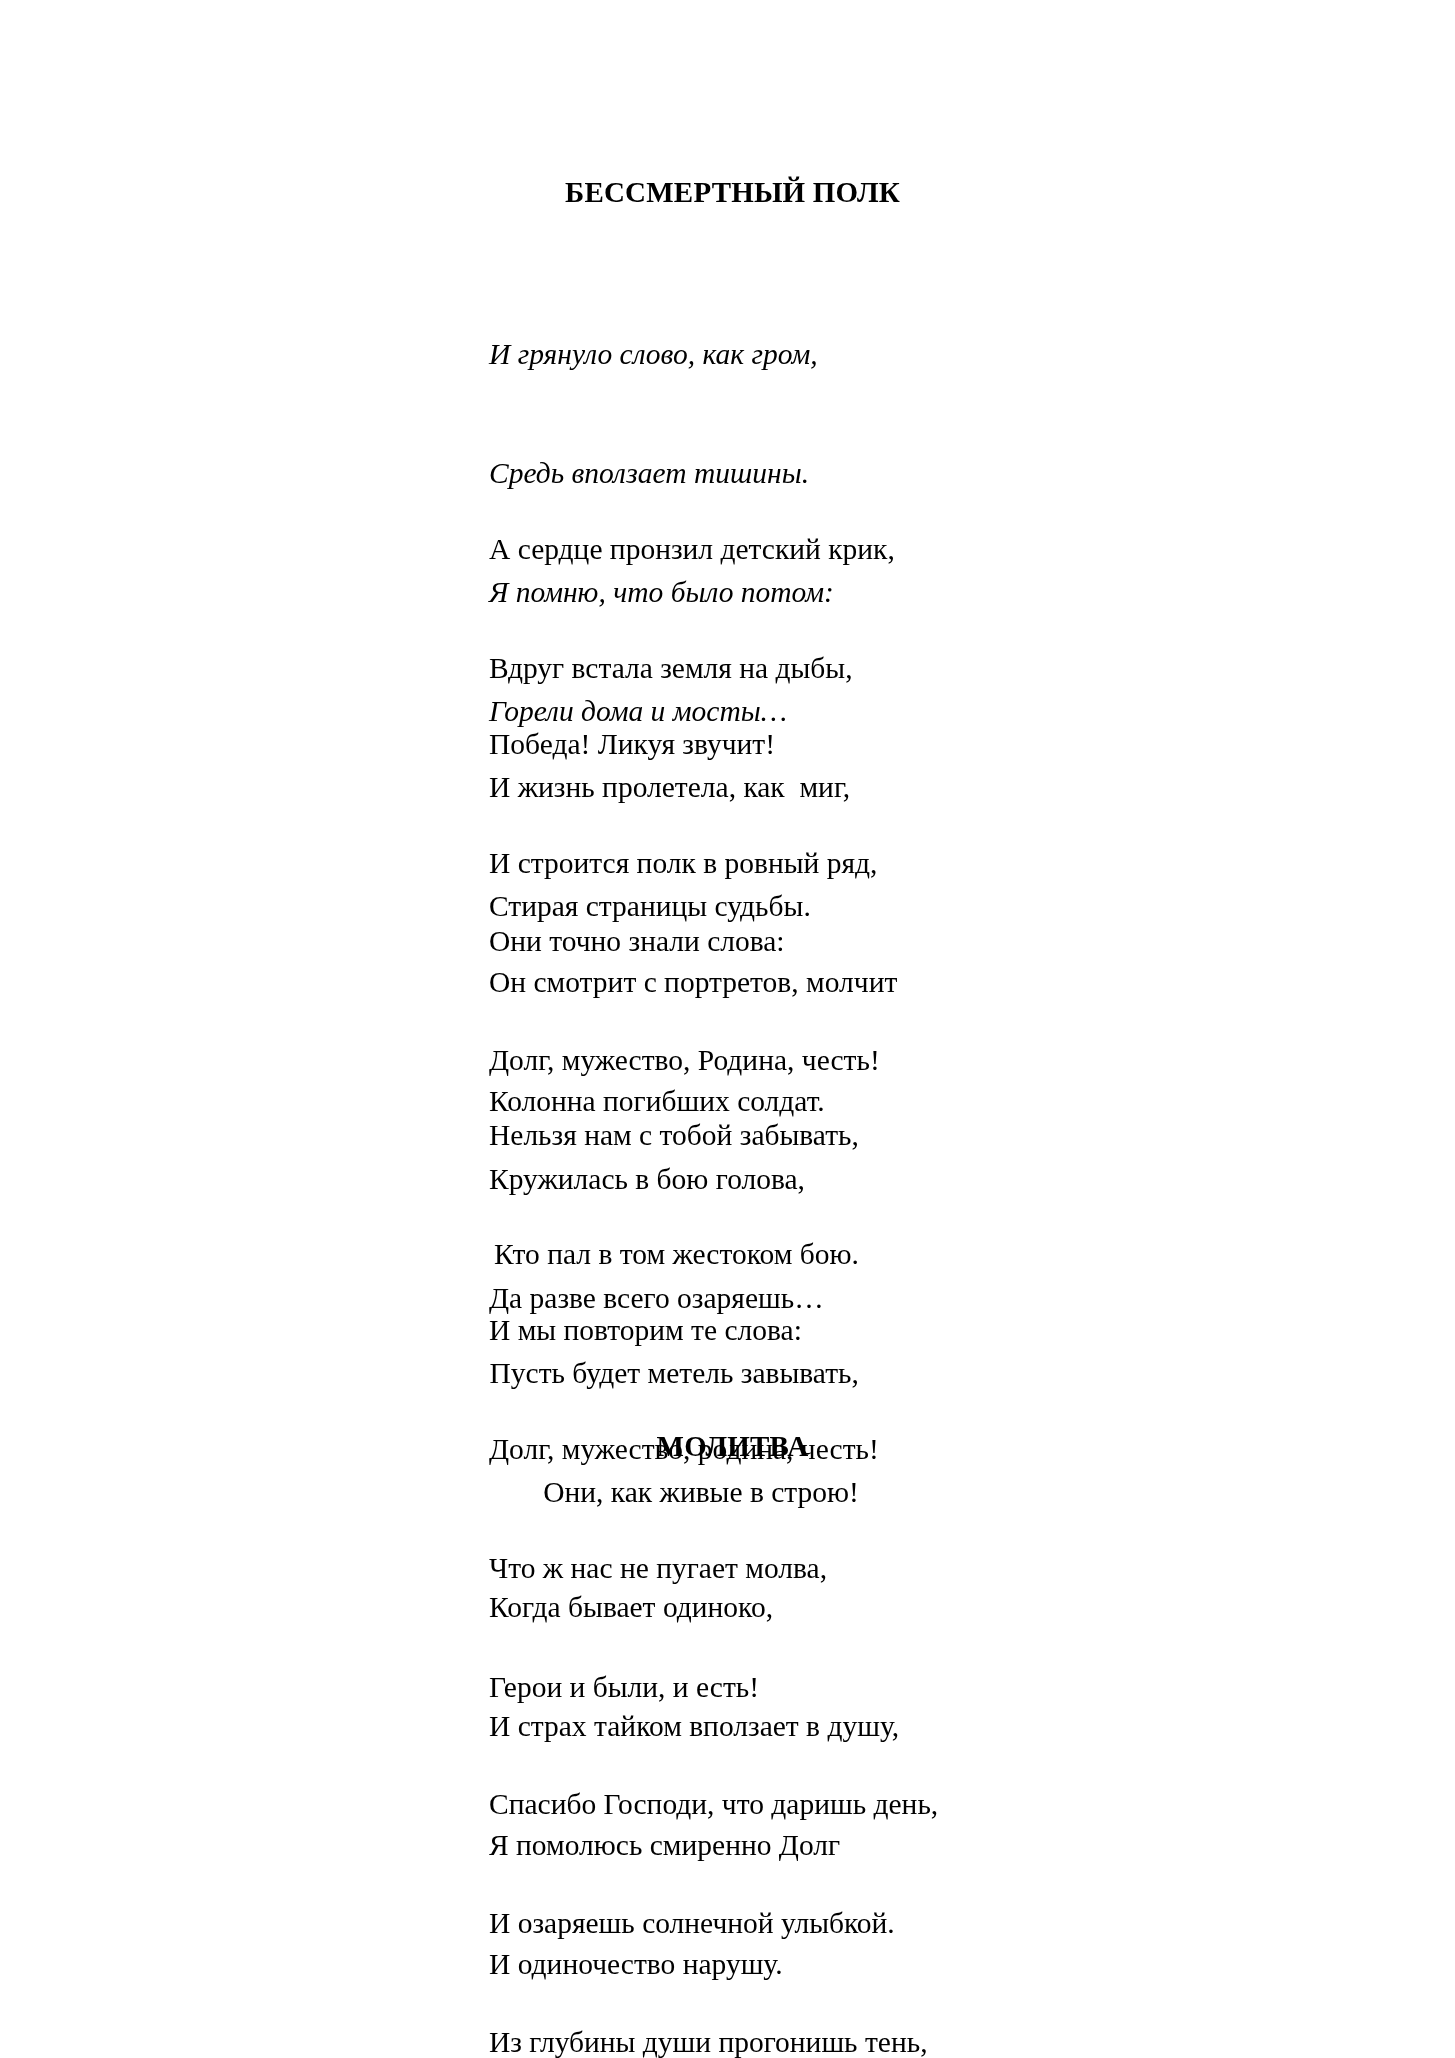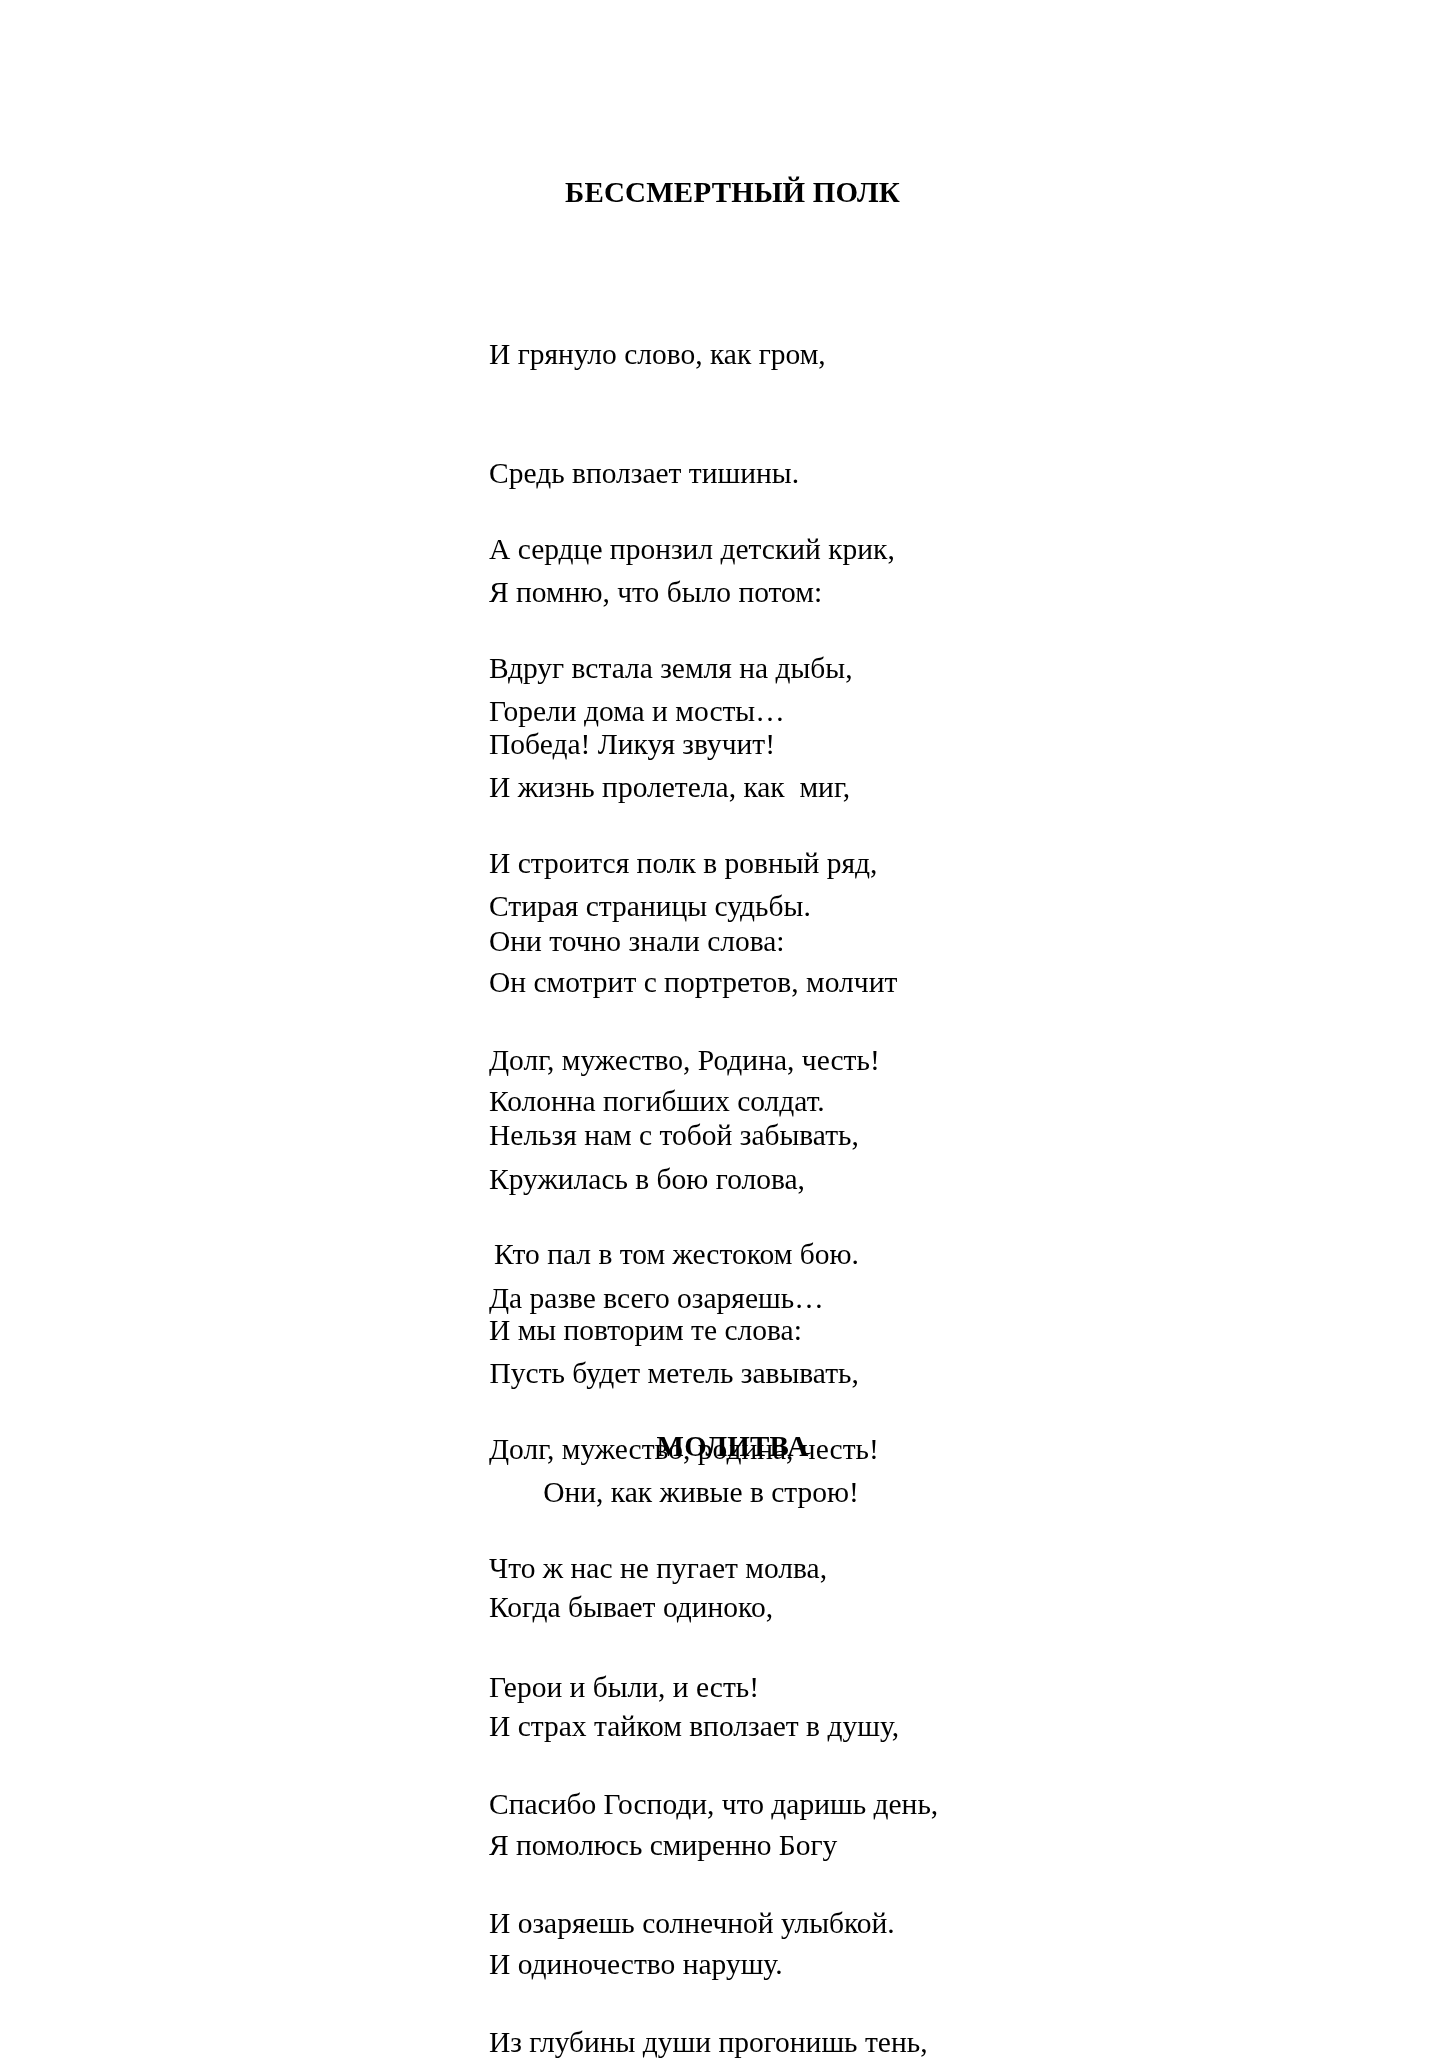--- a/index.html
+++ b/index.html
@@ -47,21 +47,21 @@
       height: 39.6px;
     }
   </style>
 </head>
 <body>
 
 <div class="page">
 
   <h1 class="title" style="top:172px;">БЕССМЕРТНЫЙ ПОЛК</h1>
 
-  <div class="stanza" style="top:256px;">
+  <div class="stanza" style="top:256px;font-style:italic;">
     <span class="line">И грянуло слово, как гром,</span>
     <span class="line">Средь вползает тишины.</span>
     <span class="line">Я помню, что было потом:</span>
     <span class="line">Горели дома и мосты…</span>
   </div>
 
   <div class="stanza" style="top:451px;font-family:Liberation Serif, serif;">
     <span class="line">А сердце пронзил детский крик,</span>
     <span class="line">Вдруг встала земля на дыбы,</span>
     <span class="line">И жизнь пролетела, как  миг,</span>
@@ -94,21 +94,21 @@
     <span class="line">Долг, мужество, родина, честь!</span>
     <span class="line">Что ж нас не пугает молва,</span>
     <span class="line">Герои и были, и есть!</span>
   </div>
 
   <h1 class="title" style="top:1426px;">МОЛИТВА</h1>
 
   <div class="stanza" style="top:1509px;">
     <span class="line">Когда бывает одиноко,</span>
     <span class="line">И страх тайком вползает в душу,</span>
-    <span class="line">Я помолюсь смиренно Богу</span>
+    <span class="line">Я помолюсь смиренно Долг</span>
     <span class="line">И одиночество нарушу.</span>
   </div>
 
   <div class="stanza" style="top:1706px;">
     <span class="line">Спасибо Господи, что даришь день,</span>
     <span class="line">И озаряешь солнечной улыбкой.</span>
     <span class="line">Из глубины души прогонишь тень,</span>
     
   </div>
 

